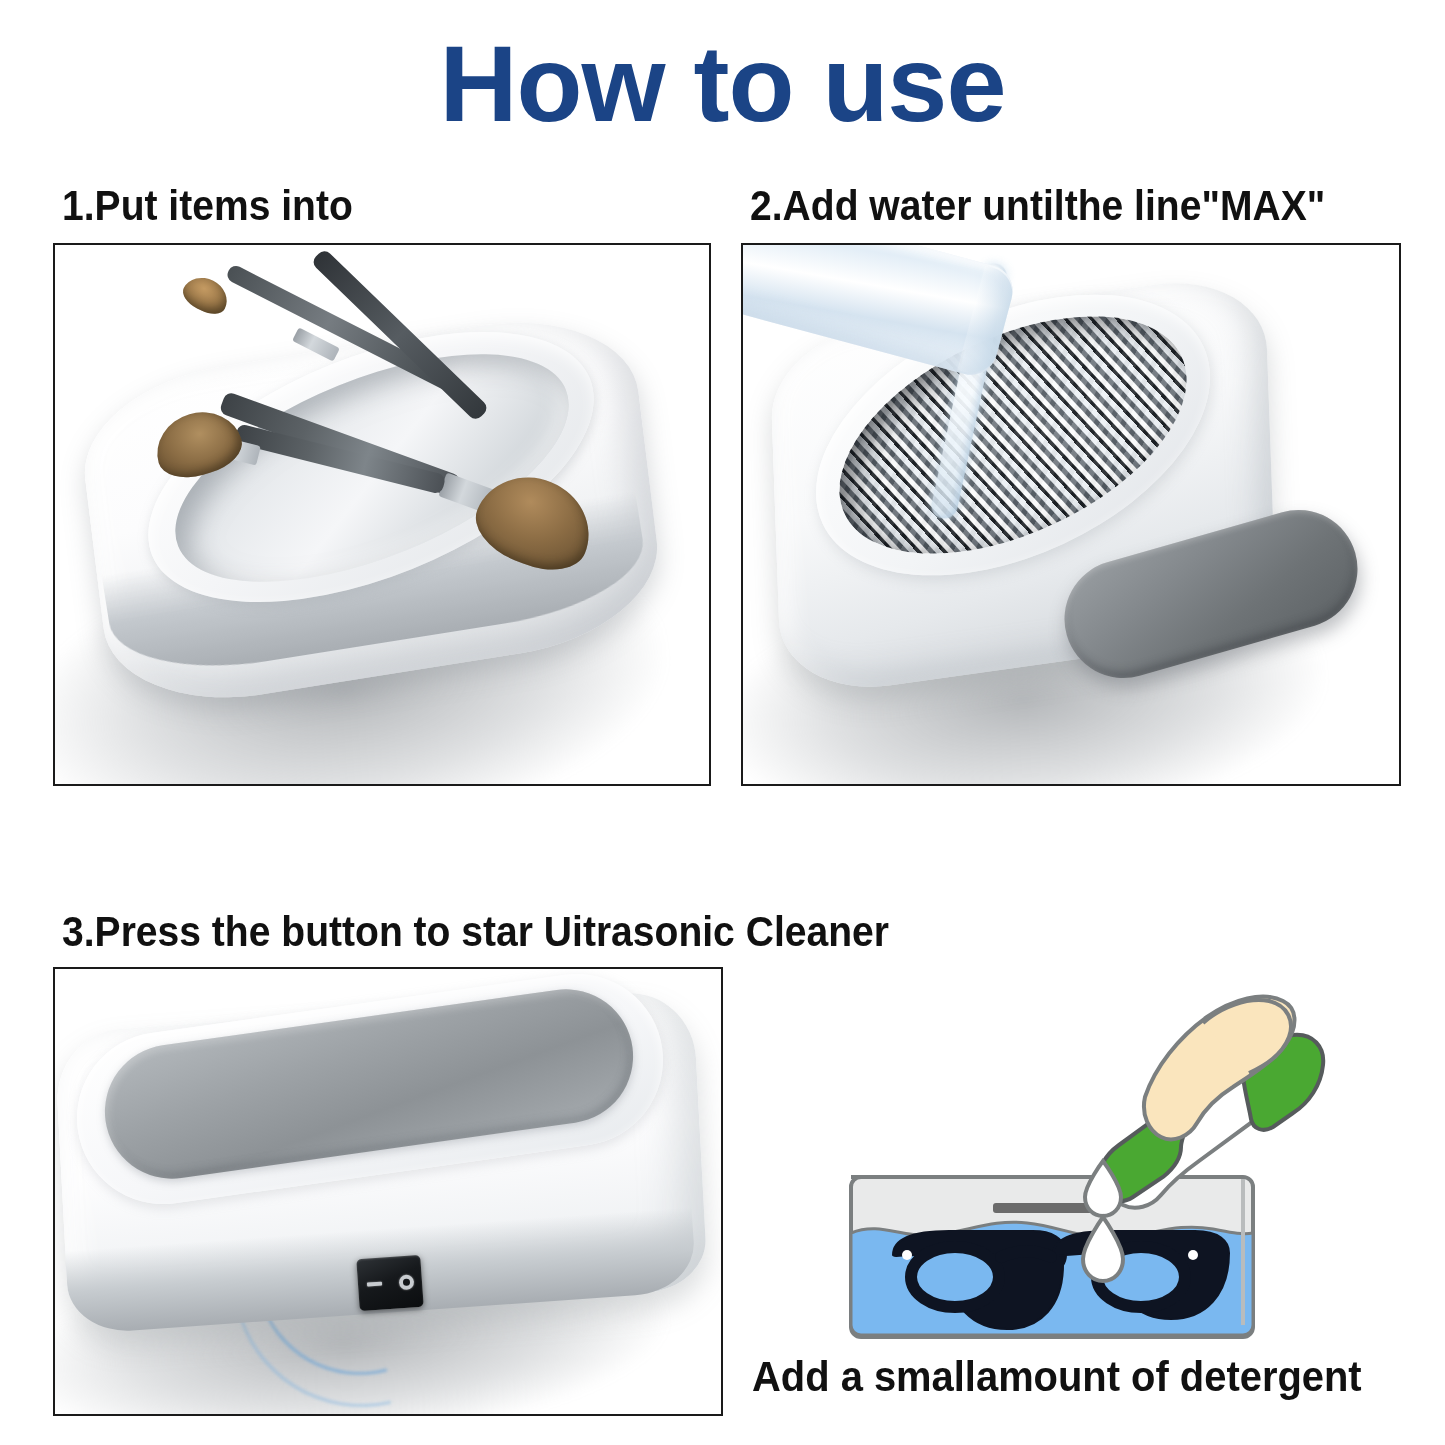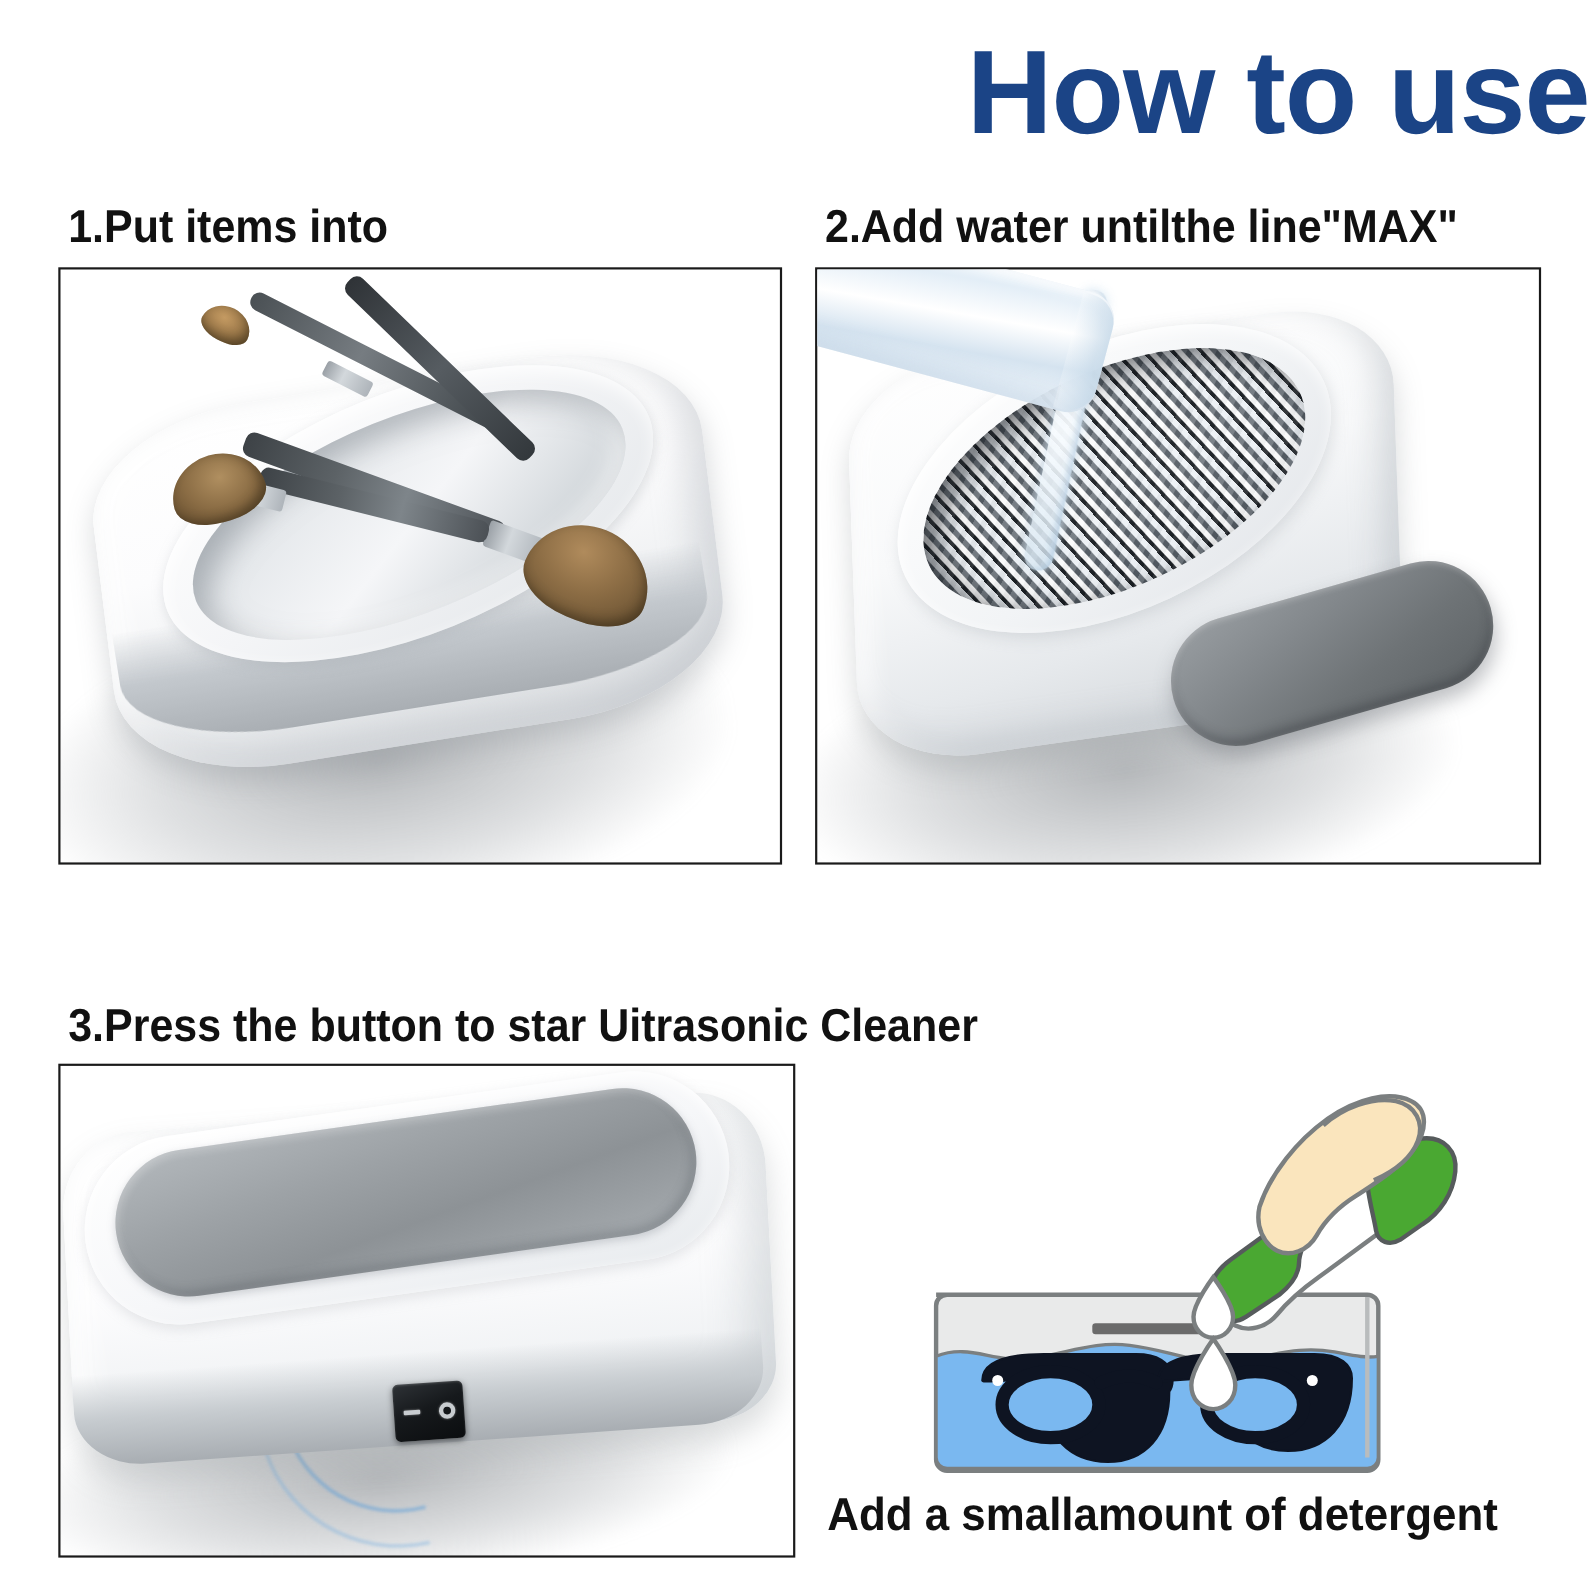--- a/index.html
+++ b/index.html
@@ -8,21 +8,21 @@
     background: #ffffff;
     font-family: "Liberation Sans", sans-serif;
     overflow: hidden;
   }
   .page { position: relative; width: 1445px; height: 1445px; background: #fff; }
 
   
   .title {
     position: absolute;
     top: 26px; left: 0; width: 1445px;
-    text-align: right;
+    text-align: center;
     font-size: 108px;
     font-weight: bold;
     letter-spacing: -1px;
     line-height: 1.08;
     color: #1b4486;
     font-family: "Liberation Sans", sans-serif;
   }
 
   
   .step-label {

